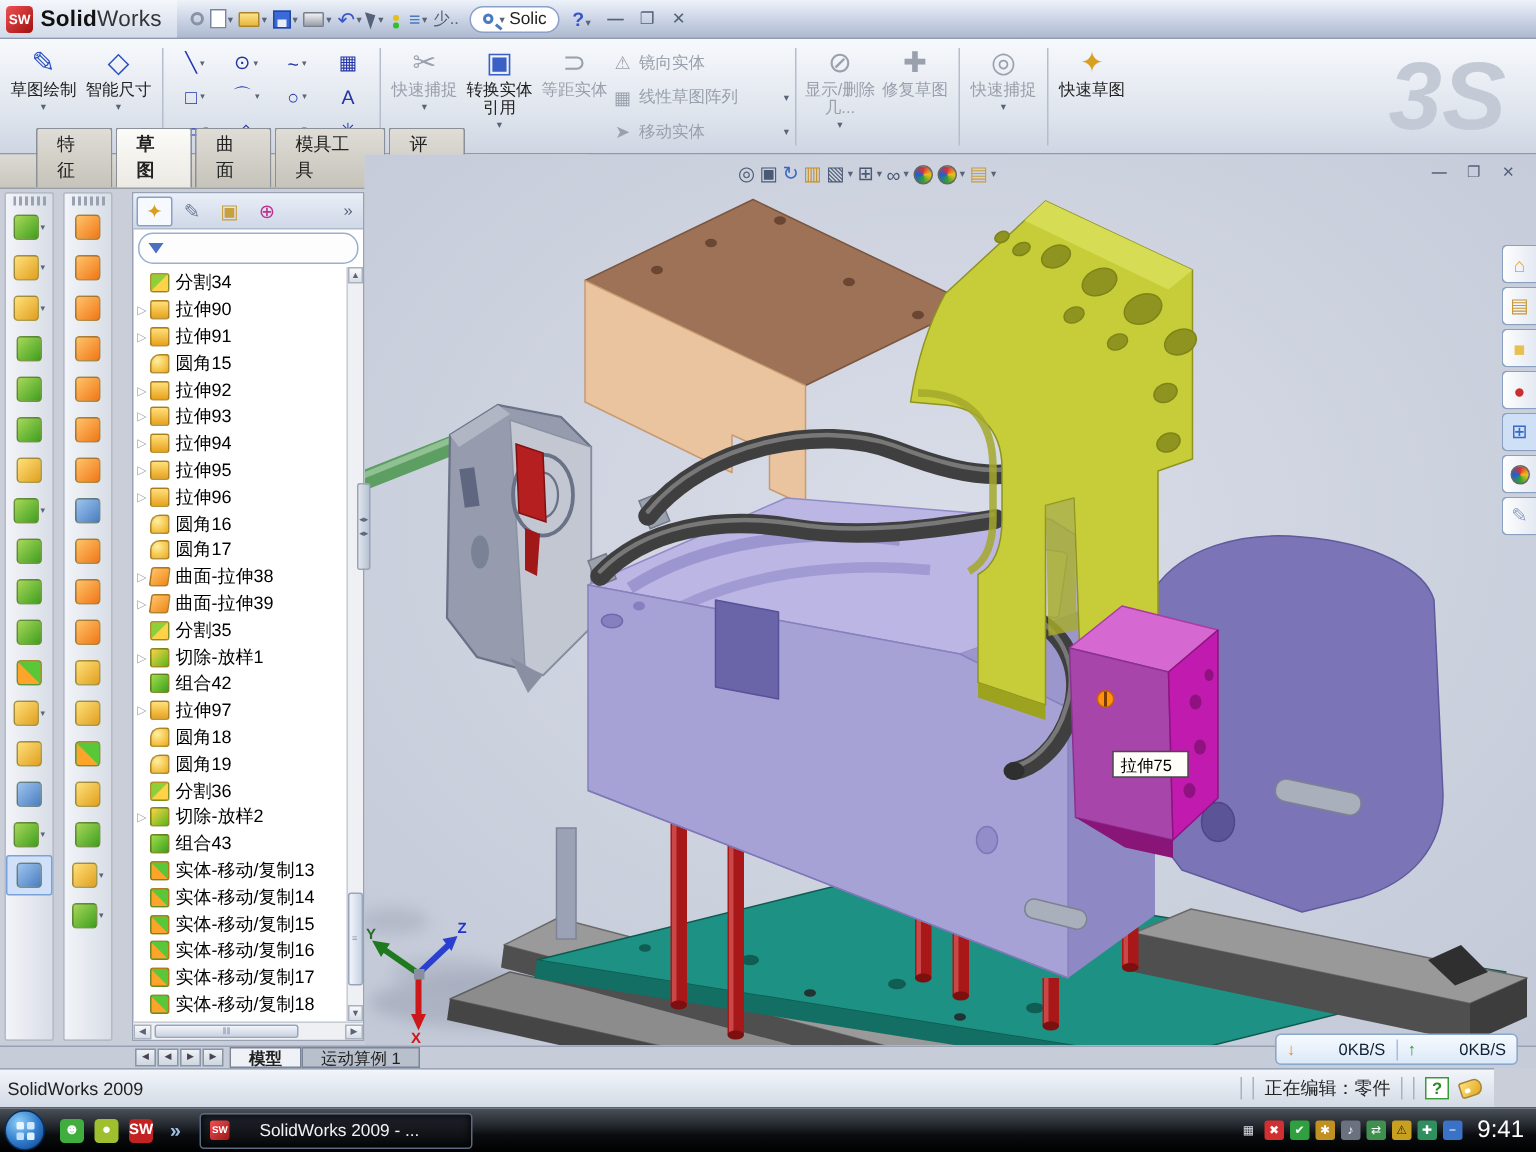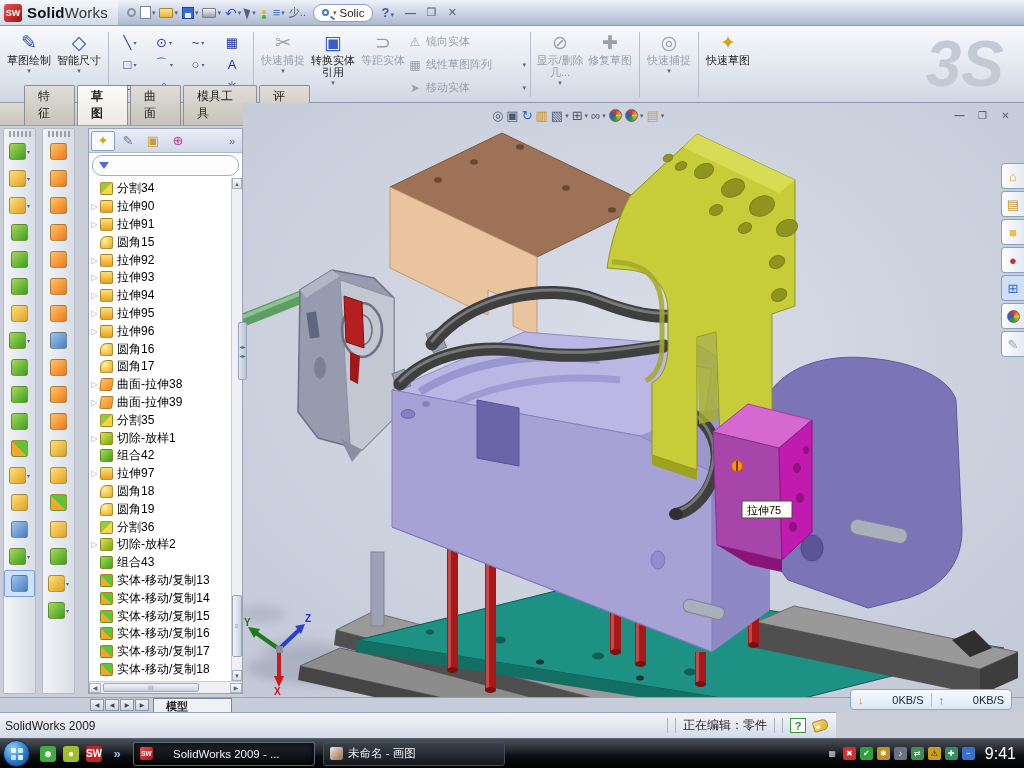--- a/index.html
+++ b/index.html
@@ -120,21 +120,21 @@
   .arr-dn { color:#e09020; font-weight:bold; } .arr-up { color:#28a028; font-weight:bold; }
 
   
   #modeltabs { left:0; top:697px; width:1024px; height:15px; background:#c6cdd8; border-top:1px solid #98a2b4; display:flex; align-items:stretch; }
   #mtnav { margin-left:90px; display:flex; gap:1px; align-items:center; }
   .mtbtn { width:14px; height:12px; background:linear-gradient(#eef1f5,#cfd6e0); border:1px solid #8a95a5; font-size:6px; color:#445; text-align:center; line-height:11px; }
   .mtab { font-size:11px; padding:0 12px; display:flex; align-items:center; border:1px solid #7a8698; background:#b8c0cc; color:#222; }
   .mtab.active { background:#eef1f5; font-weight:bold; }
 
   
-  #statusbar { left:0; top:712px; width:836px; height:26px; background:linear-gradient(#f2f5fa,#d4dbe6); border-top:1px solid #9aa6b8; display:flex; align-items:center; font-size:12px; color:#222; }
+  #statusbar { left:0; top:712px; width:996px; height:26px; background:linear-gradient(#f2f5fa,#d4dbe6); border-top:1px solid #9aa6b8; display:flex; align-items:center; font-size:12px; color:#222; }
   #status-left { padding-left:5px; }
   #status-right { margin-left:auto; display:flex; align-items:center; gap:7px; padding-right:8px; }
   .ssep { width:1px; height:15px; background:#aab2c0; }
   #help-q { width:16px; height:15px; background:#fff; border:1px solid #3a9a3a; color:#2a8a2a; font-weight:bold; font-size:11px; text-align:center; line-height:14px; }
   #tagicon { width:15px; height:11px; background:linear-gradient(135deg,#ffe07a,#e0a820); border:1px solid #a8842a; border-radius:2px 5px 5px 2px; position:relative; transform:rotate(-18deg); }
   #tagicon::after { content:""; position:absolute; left:2px; top:3.5px; width:3.5px; height:3.5px; border-radius:50%; background:#fff; }
 
   
   #taskbar { left:0; top:738px; width:1024px; height:30px; background:linear-gradient(#4a5058,#23272d 40%,#0b0d10 60%,#000); display:flex; align-items:center; border-top:1px solid #5a6068; }
   #startorb { width:27px; height:27px; margin-left:3px; border-radius:50%; background:radial-gradient(circle at 35% 30%,#8fd0f8,#2e78c8 55%,#0d3f86); border:1px solid #08305e; position:relative; flex:none; }
@@ -886,21 +886,21 @@
   </div>
 </div>
 
 <div id="modeltabs" class="abs">
   <div id="mtnav">
       <span class="mtbtn">◀</span>
       <span class="mtbtn">◀</span>
       <span class="mtbtn">▶</span>
       <span class="mtbtn">▶</span>
     </div>
-  <div id="mtabs" style="display:flex;margin-left:4px;flex-direction:column;">
+  <div id="mtabs" style="display:flex;margin-left:4px;">
       <div class="mtab active">模型</div>
       <div class="mtab">运动算例 1</div>
     </div>
 </div>
 
 <div id="statusbar" class="abs">
   <span id="status-left">SolidWorks 2009</span>
   <div id="status-right">
     <span class="ssep"></span>
       <span class="ssep"></span>
@@ -918,24 +918,20 @@
       <span class="qlico" style="background: rgb(63, 174, 63);">☻</span>
       <span class="qlico" style="background: rgb(159, 191, 47);">●</span>
       <span class="qlico" style="background: rgb(194, 34, 34);">SW</span>
       <span class="qlico" style="background: transparent; color: rgb(159, 192, 232); font-size: 13px;">»</span>
     </div>
   <div id="tasks" style="display:flex;">
       <div class="task active">
         <span class="swcube">SW</span>
         <span class="tlabel">SolidWorks 2009 - ...</span>
       </div>
-      <div class="task">
-        <span class="painticon"></span>
-        <span class="tlabel">未命名 - 画图</span>
-      </div>
     </div>
   <div id="tray">
       <span class="trayico" style="background: transparent; color: rgb(216, 221, 230);">▦</span>
       <span class="trayico" style="background: rgb(210, 48, 48); color: rgb(255, 255, 255);">✖</span>
       <span class="trayico" style="background: rgb(47, 159, 63); color: rgb(255, 255, 255);">✔</span>
       <span class="trayico" style="background: rgb(192, 144, 32); color: rgb(255, 255, 255);">✱</span>
       <span class="trayico" style="background: rgb(106, 114, 128); color: rgb(255, 255, 255);">♪</span>
       <span class="trayico" style="background: rgb(63, 143, 79); color: rgb(255, 255, 255);">⇄</span>
       <span class="trayico" style="background: rgb(200, 160, 32); color: rgb(34, 34, 34);">⚠</span>
       <span class="trayico" style="background: rgb(47, 143, 95); color: rgb(255, 255, 255);">✚</span>

